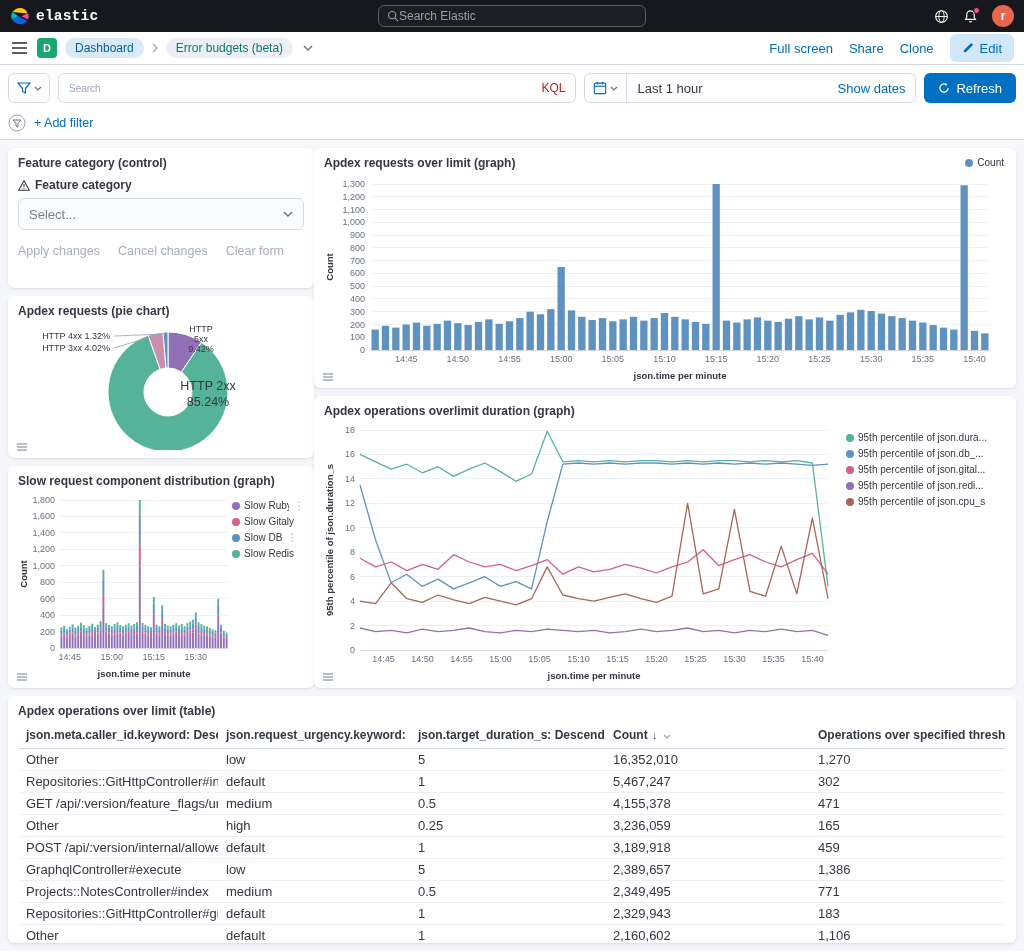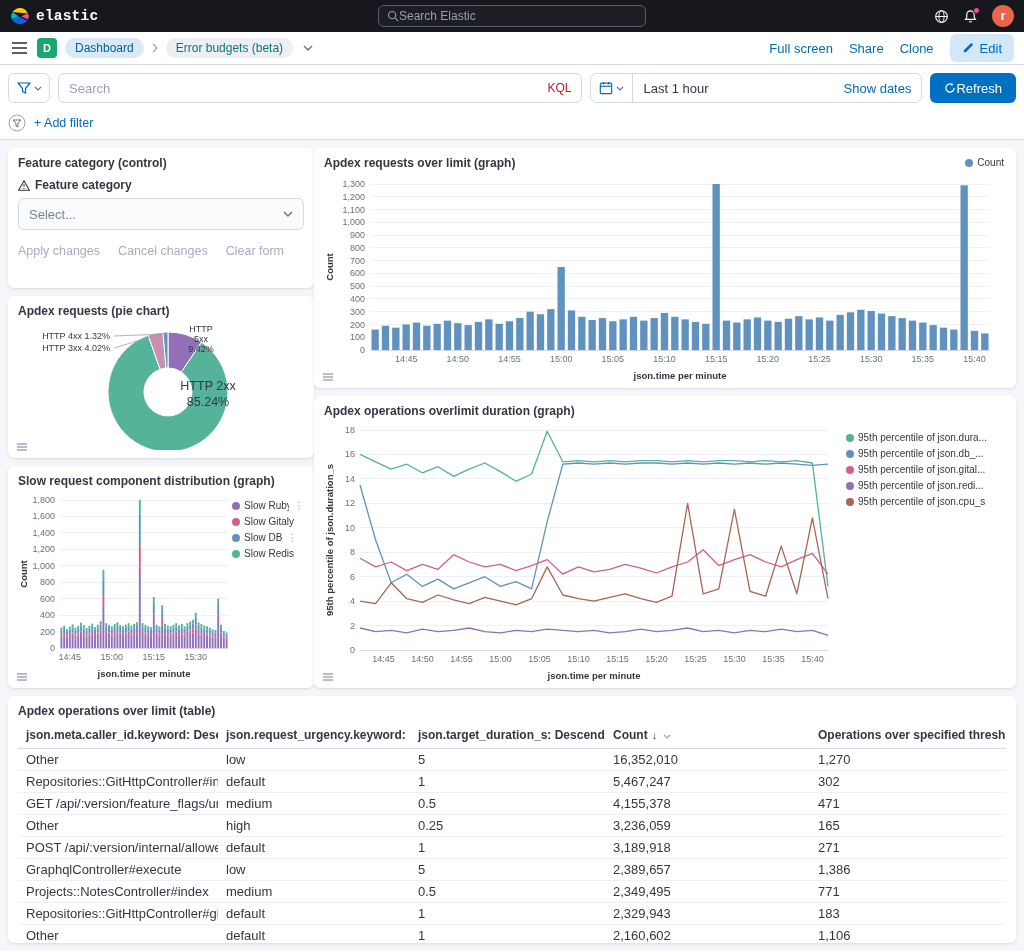--- a/index.html
+++ b/index.html
@@ -32,29 +32,29 @@
   .nav-actions a{color:#006bb8;font-size:13px;cursor:pointer;text-decoration:none;}
   .edit-btn{height:28px;padding:0 12px;border:0;border-radius:6px;background:#d2e7f8;color:#006bb8;font-size:13px;
     display:flex;align-items:center;gap:6px;cursor:pointer;}
 
   
   .filterbar{display:flex;gap:8px;padding:8px;background:#fff;align-items:center;}
   .fb-btn{width:42px;height:30px;border:1px solid #d3dae6;border-radius:6px;background:#fff;display:flex;
     align-items:center;justify-content:center;gap:3px;cursor:pointer;}
   .fb-search{flex:1;height:30px;border:1px solid #d3dae6;border-radius:6px;background:#fff;display:flex;
     align-items:center;padding:0 10px;cursor:text;}
-  .fb-search .ph{color:#98a2b3;font-size:13px;}
+  .fb-search .ph{color:#98a2b3;font-size:10px;}
   .kql{margin-left:auto;color:#b91c1c;font-size:12px;cursor:pointer;}
   .fb-date{width:332px;height:30px;border:1px solid #d3dae6;border-radius:6px;background:#fff;display:flex;align-items:center;}
   .fb-cal{width:42px;height:100%;border:0;border-right:1px solid #d3dae6;background:transparent;display:flex;
     align-items:center;justify-content:center;gap:3px;cursor:pointer;}
   .fb-range{flex:1;text-align:left;padding:0 10px;font-size:13px;color:#343741;background:none;border:0;cursor:pointer;}
   .fb-showdates{padding:0 10px;font-size:13px;color:#006bb8;cursor:pointer;white-space:nowrap;text-decoration:none;}
   .refresh-btn{height:30px;padding:0 14px;background:#0071c2;color:#fff;border:0;border-radius:6px;font-size:13px;
-    display:flex;align-items:center;gap:0;cursor:pointer;}
+    display:flex;align-items:center;gap:6px;cursor:pointer;}
 
   .addfilter{display:flex;align-items:center;gap:8px;padding:2px 8px 6px;background:#fff;border-bottom:1px solid #d3dae6;height:29px;}
   .af-circle{background:none;border:0;cursor:pointer;display:flex;}
   .af-link{color:#006bb8;font-size:12.5px;cursor:pointer;text-decoration:none;}
 
   
   main{background:#f5f7fa;padding:8px;height:811px;display:flex;flex-direction:column;gap:8px;overflow:hidden;}
   .row1{display:flex;}
   .col-l{width:306px;display:flex;flex-direction:column;gap:8px;}
   .col-r{flex:1;display:flex;flex-direction:column;gap:8px;min-width:0;}
@@ -838,21 +838,21 @@
             <td>high</td>
             <td>0.25</td>
             <td>3,236,059</td>
             <td>165</td>
           </tr>
           <tr>
             <td>POST /api/:version/internal/allowed</td>
             <td>default</td>
             <td>1</td>
             <td>3,189,918</td>
-            <td>271</td>
+            <td>459</td>
           </tr>
           <tr>
             <td>GraphqlController#execute</td>
             <td>low</td>
             <td>5</td>
             <td>2,389,657</td>
             <td>1,386</td>
           </tr>
           <tr>
             <td>Projects::NotesController#index</td>

